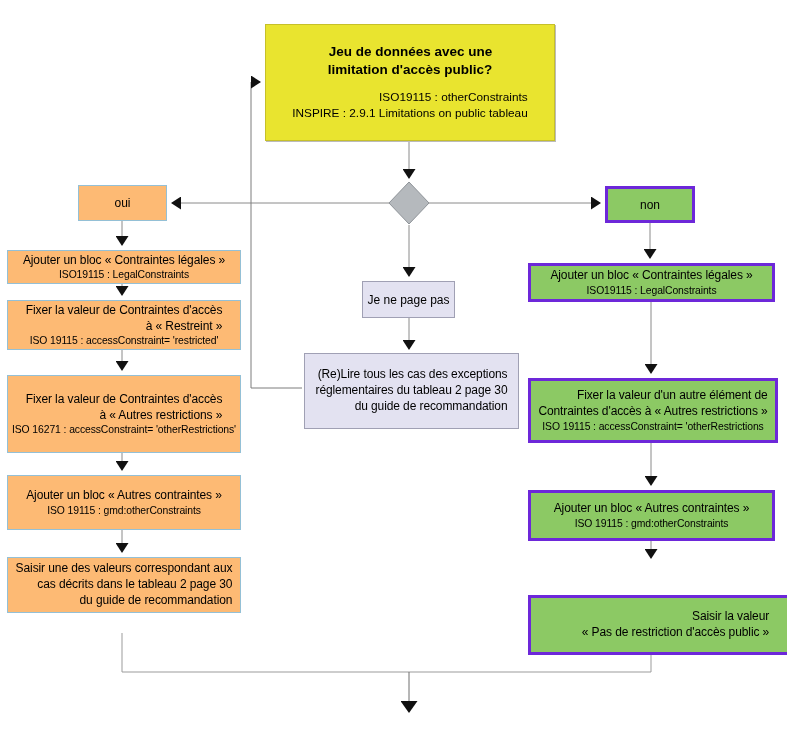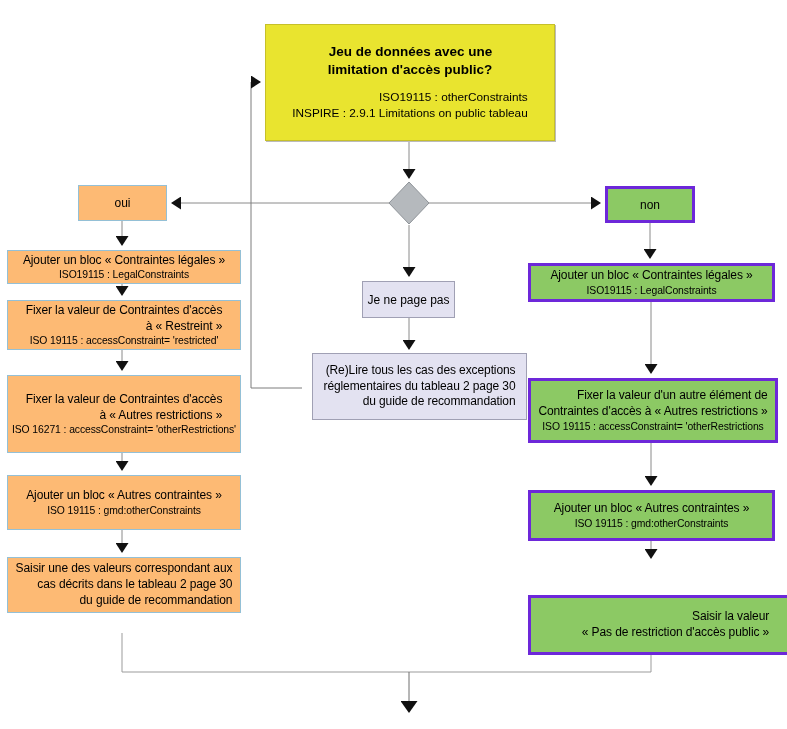--- a/index.html
+++ b/index.html
@@ -85,21 +85,21 @@
   <div class="node blue" style="left:78px;top:185px;width:89px;height:36px">
     <div class="branch-label">oui</div>
   </div>
   <div class="node green" style="left:605px;top:186px;width:90px;height:37px">
     <div class="branch-label">non</div>
   </div>
   <div class="node lavender" style="left:362px;top:281px;width:93px;height:37px">
     <div class="branch-label">Je ne page pas</div>
   </div>
 
-  <div class="node lavender" style="left:312px;top:353px;width:215px;height:67px">
+  <div class="node lavender" style="left:304px;top:353px;width:215px;height:76px">
     <div class="main">(Re)Lire tous les cas des exceptions
 réglementaires du tableau 2 page 30
 du guide de recommandation</div>
   </div>
 
   <div class="node blue" style="left:7px;top:250px;width:234px;height:34px">
     <div class="main">Ajouter un bloc « Contraintes légales »</div>
     <div class="sub">ISO19115 : LegalConstraints</div>
   </div>
   <div class="node blue" style="left:7px;top:300px;width:234px;height:50px">

